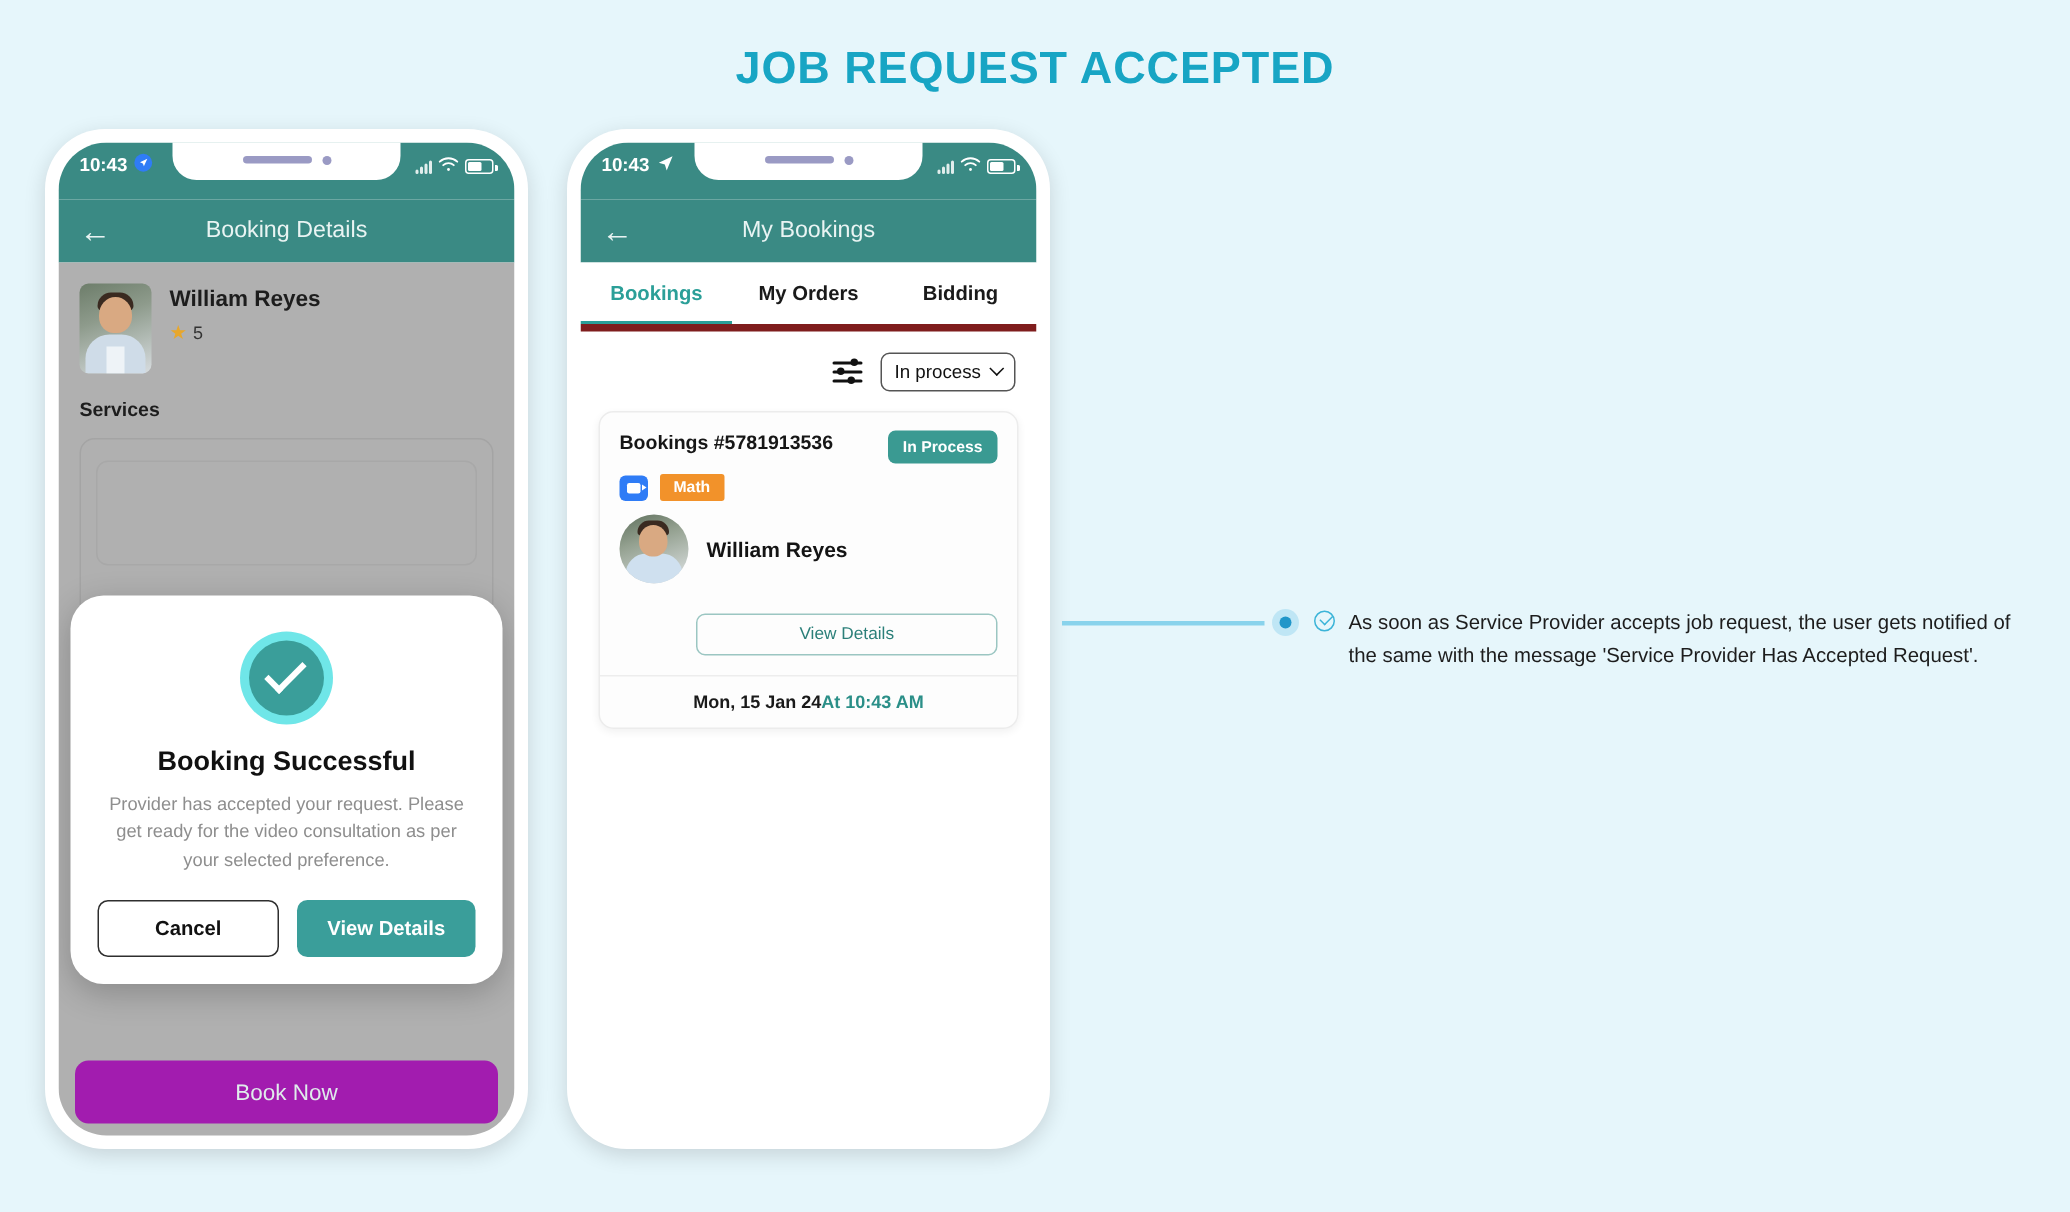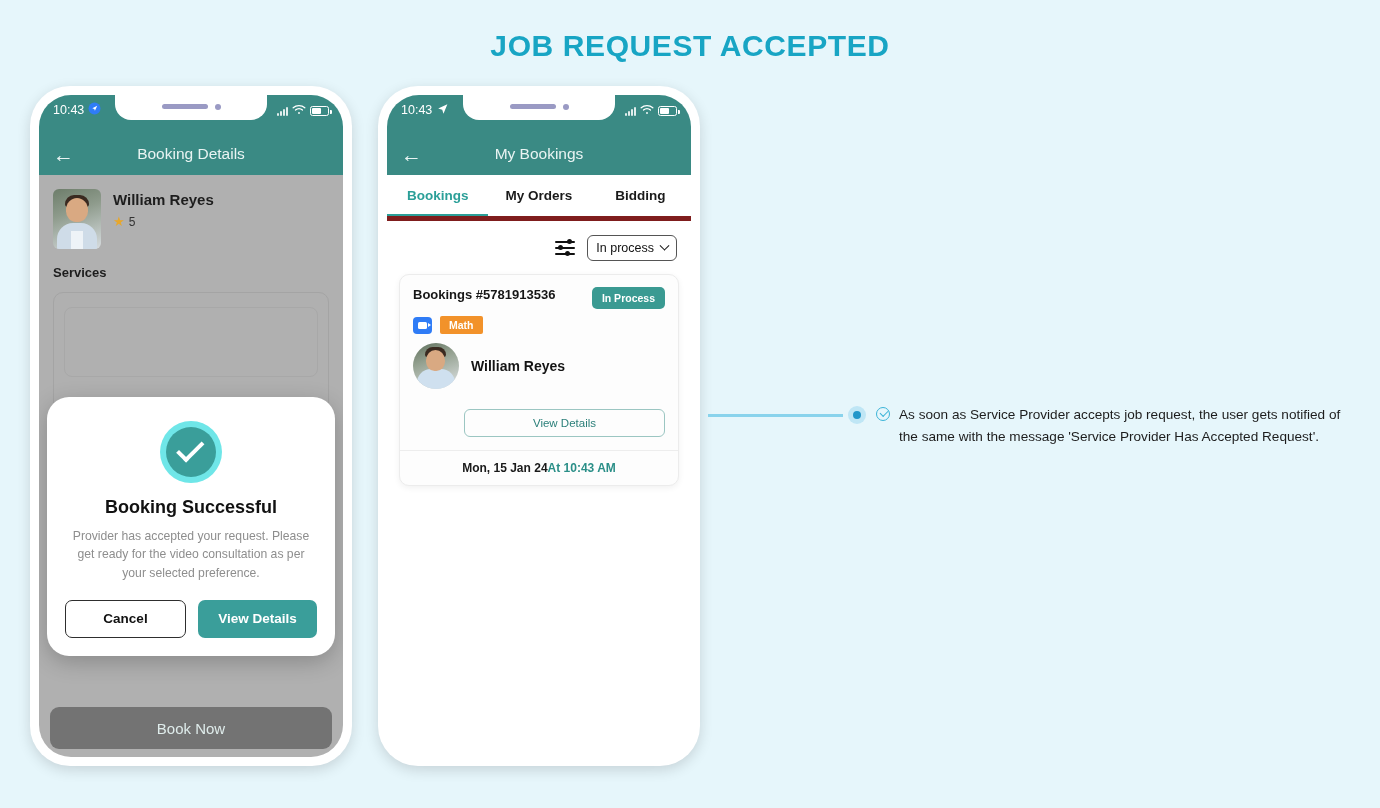--- a/index.html
+++ b/index.html
@@ -35,21 +35,21 @@
     background: #ffffff;
   }
   #phone-left  { left: 30px;  top: 86px; width: 322px; height: 680px; }
   #phone-right { left: 378px; top: 86px; width: 322px; height: 680px; }
 
   
   .statusbar {
     position: relative; height: 38px;
     display: flex; align-items: flex-start; justify-content: space-between;
     padding: 7px 14px 0 14px;
-    color: #ffffff; font-size: 12.5px; font-weight: normal;
+    color: #ffffff; font-size: 12.5px; font-weight: bold;
   }
   .statusbar.teal { background: #3a8a84; }
   .sb-left { display: flex; align-items: center; gap: 4px; z-index: 3; }
   .sb-right { display: flex; align-items: center; gap: 4px; z-index: 3; padding-top:2px;}
   .loc-arrow { display:inline-block; }
   .notch {
     position: absolute; left: 50%; transform: translateX(-50%);
     top: -2px;
     width: 152px; height: 27px;
     background: #ffffff;
@@ -111,21 +111,21 @@
     position:absolute; left:10px; right:10px; bottom:12px; height:30px;
     border-top:1px solid #a8a8a8;
     display:flex; align-items:center; justify-content:space-between;
     font-size:13.5px; font-weight:bold; color:#1d1d1d;
   }
   .ghost-sub .amt { color:#2e8b84; }
   .white-strip { position:absolute; left:11px; right:11px; bottom:43px; height:14px; background:#fff; }
 
   .booknow {
     position: absolute; left: 11px; right: 11px; bottom: 26px;
-    height: 42px; border-radius: 9px; background: #737373;
+    height: 42px; border-radius: 9px; background: #a21caf;
     display:flex; align-items:center; justify-content:center;
     color:#dfeceb; font-size:15px;
   }
 
   
   .modal {
     position: absolute; left: 8px; right: 8px; top: 222px;
     background: #ffffff; border-radius: 22px;
     padding: 20px 18px 18px 18px;
     box-shadow: 0 6px 22px rgba(0,0,0,0.22);

